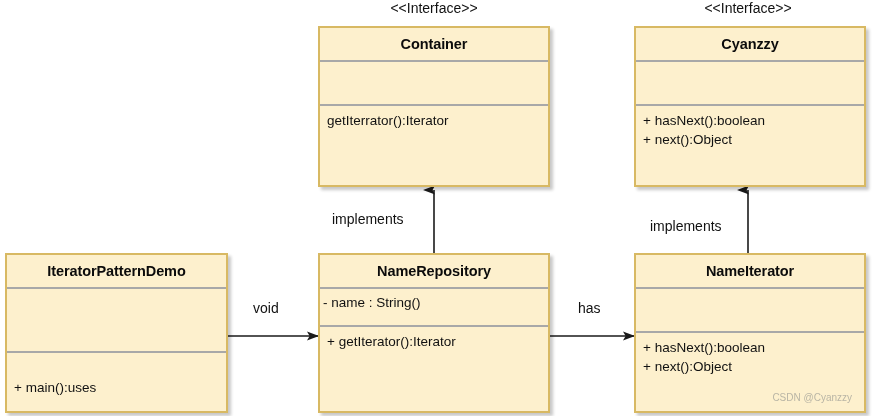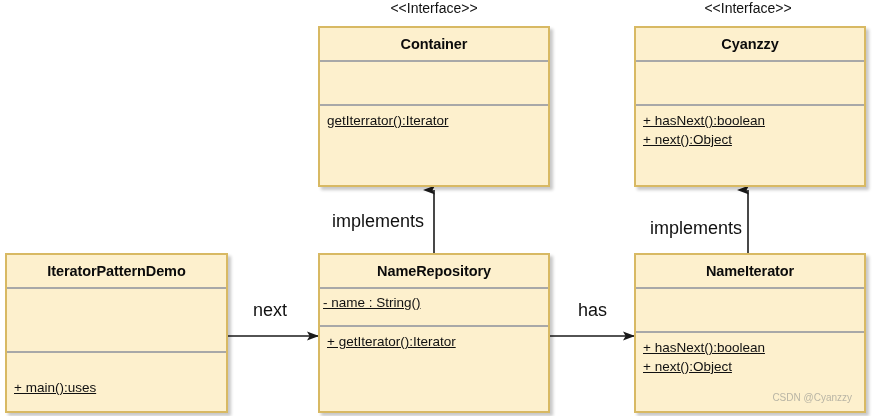--- a/index.html
+++ b/index.html
@@ -57,36 +57,35 @@
   .uml-ops {
     flex: 1;
     padding: 6px 7px 4px 7px;
     font-size: 13.5px;
     color: #111;
     box-sizing: border-box;
   }
   .uml-line {
     line-height: 18.5px;
     white-space: nowrap;
-    text-decoration: underline;
   }
 
   
   .stereotype {
     position: absolute;
     font-size: 14px;
     color: #111;
     text-align: center;
     white-space: nowrap;
   }
 
   
   .edge-label {
     position: absolute;
-    font-size: 18px;
+    font-size: 14px;
     color: #111;
     white-space: nowrap;
   }
   #edges {
     position: absolute;
     left: 0; top: 0;
     width: 891px;
     height: 416px;
     pointer-events: none;
   }
@@ -183,17 +182,17 @@
       <div class="uml-line">+ hasNext():boolean</div>
       <div class="uml-line">+ next():Object</div>
     </div>
     <div class="watermark">CSDN @Cyanzzy</div>
   </div>
 
   <div class="edge-label" style="left:332px; top:211px;">implements</div>
 
   <div class="edge-label" style="left:650px; top:218px;">implements</div>
 
-  <div class="edge-label" style="left:253px; top:300px;">next</div>
+  <div class="edge-label" style="left:253px; top:300px;">void</div>
 
   <div class="edge-label" style="left:578px; top:300px;">has</div>
 
 </div>
 
 </body></html>

